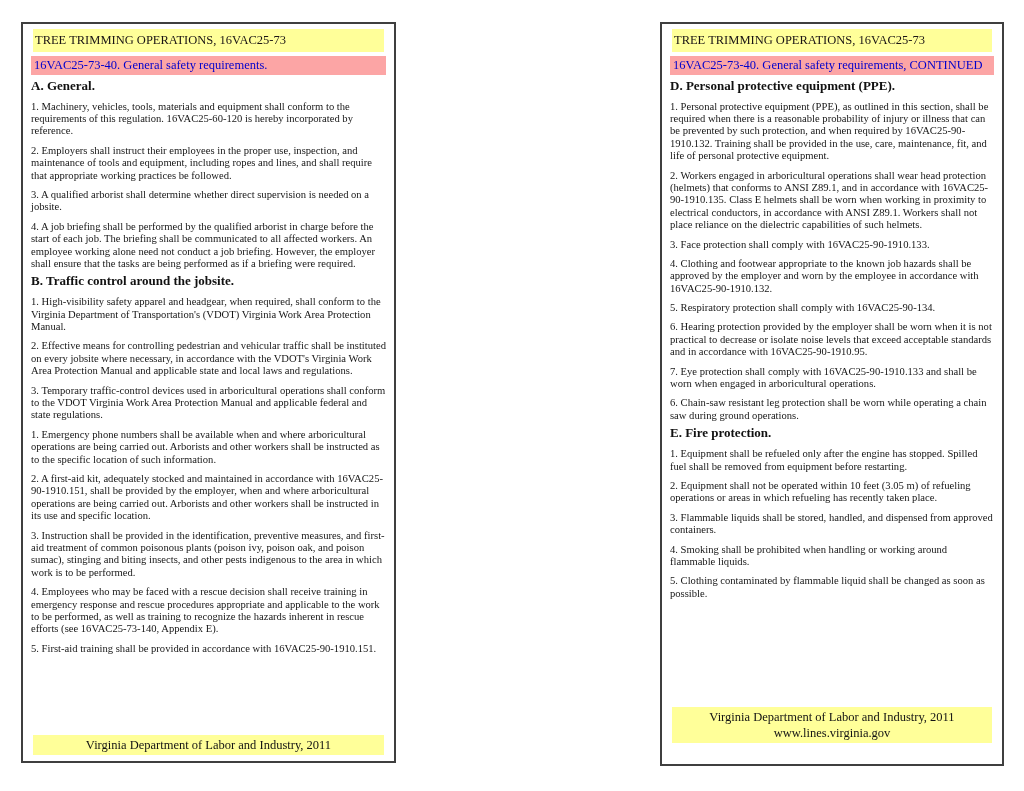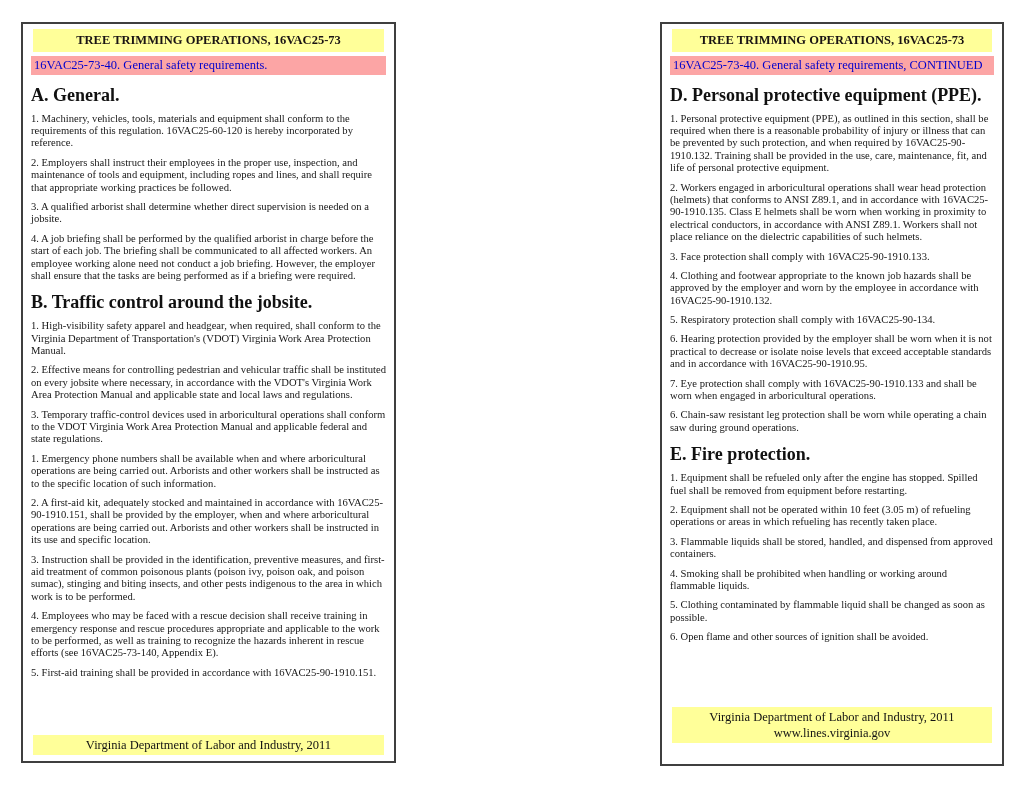--- a/index.html
+++ b/index.html
@@ -31,22 +31,22 @@
     width: 375px;
     height: 741px;
   }
   .page-right {
     left: 660px;
     width: 344px;
     height: 744px;
   }
   .banner-yellow {
     background: #FFFF99;
-    text-align: center;
-    font-weight: bold;
+    text-align: left;
+    font-weight: normal;
     font-size: 12.5px;
     line-height: 1.25;
     padding: 4px 2px 3px 2px;
     margin: 0 2px;
     color: #1a1414;
   }
   .banner-green {
     background: #fca5a5;
     font-weight: normal;
     font-size: 12.5px;
@@ -54,22 +54,22 @@
     color: #0000CC;
     padding: 2px 4px 2px 3px;
     margin-top: 4px;
   }
   .page-body {
     display: block;
     flex: 0 0 auto;
   }
   .section-heading {
     font-weight: bold;
-    font-size: 18px;
-    margin-top: 10px;
+    font-size: 13px;
+    margin-top: 3px;
     color: #111111;
   }
   .para {
     font-size: 10.6px;
     line-height: 1.17;
     margin-top: 7px;
     color: #161616;
   }
   .page-footer {
     background: #FFFF99;
@@ -138,19 +138,18 @@
       <div class="para">5. Respiratory protection shall comply with 16VAC25-90-134.</div>
       <div class="para">6. Hearing protection provided by the employer shall be worn when it is not practical to decrease or isolate noise levels that exceed acceptable standards and in accordance with 16VAC25-90-1910.95.</div>
       <div class="para">7. Eye protection shall comply with 16VAC25-90-1910.133 and shall be worn when engaged in arboricultural operations.</div>
       <div class="para">6. Chain-saw resistant leg protection shall be worn while operating a chain saw during ground operations.</div>
       <div class="section-heading">E. Fire protection.</div>
       <div class="para">1. Equipment shall be refueled only after the engine has stopped. Spilled fuel shall be removed from equipment before restarting.</div>
       <div class="para">2. Equipment shall not be operated within 10 feet (3.05 m) of refueling operations or areas in which refueling has recently taken place.</div>
       <div class="para">3. Flammable liquids shall be stored, handled, and dispensed from approved containers.</div>
       <div class="para">4. Smoking shall be prohibited when handling or working around flammable liquids.</div>
       <div class="para">5. Clothing contaminated by flammable liquid shall be changed as soon as possible.</div>
-      <div class="para">6. Open flame and other sources of ignition shall be avoided.</div>
     </div>
   <div class="page-footer">
       <div>Virginia Department of Labor and Industry, 2011</div>
       <div>www.lines.virginia.gov</div>
     </div>
 </div>
 
 </body></html>

